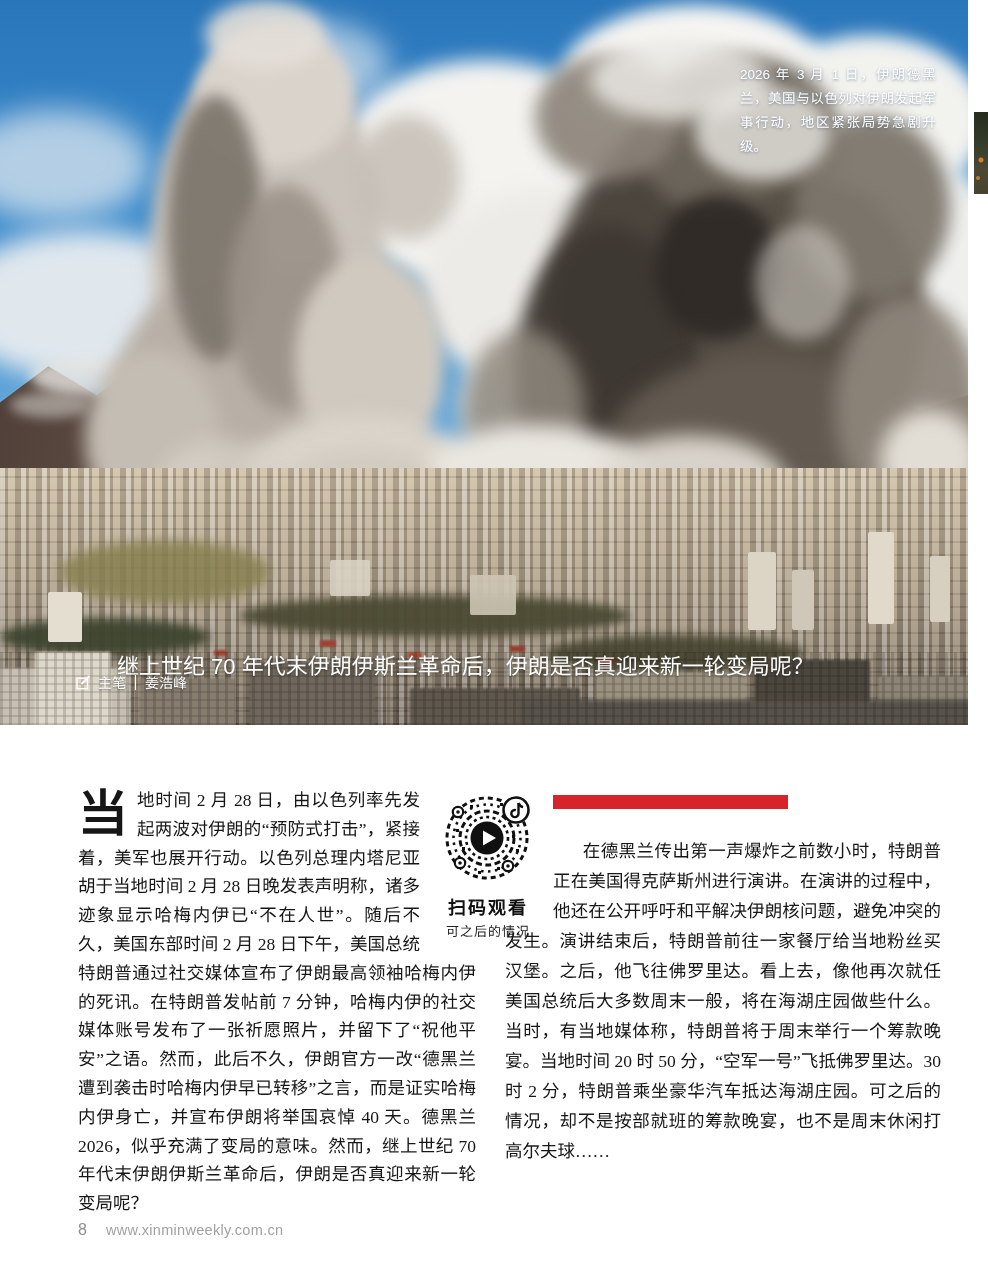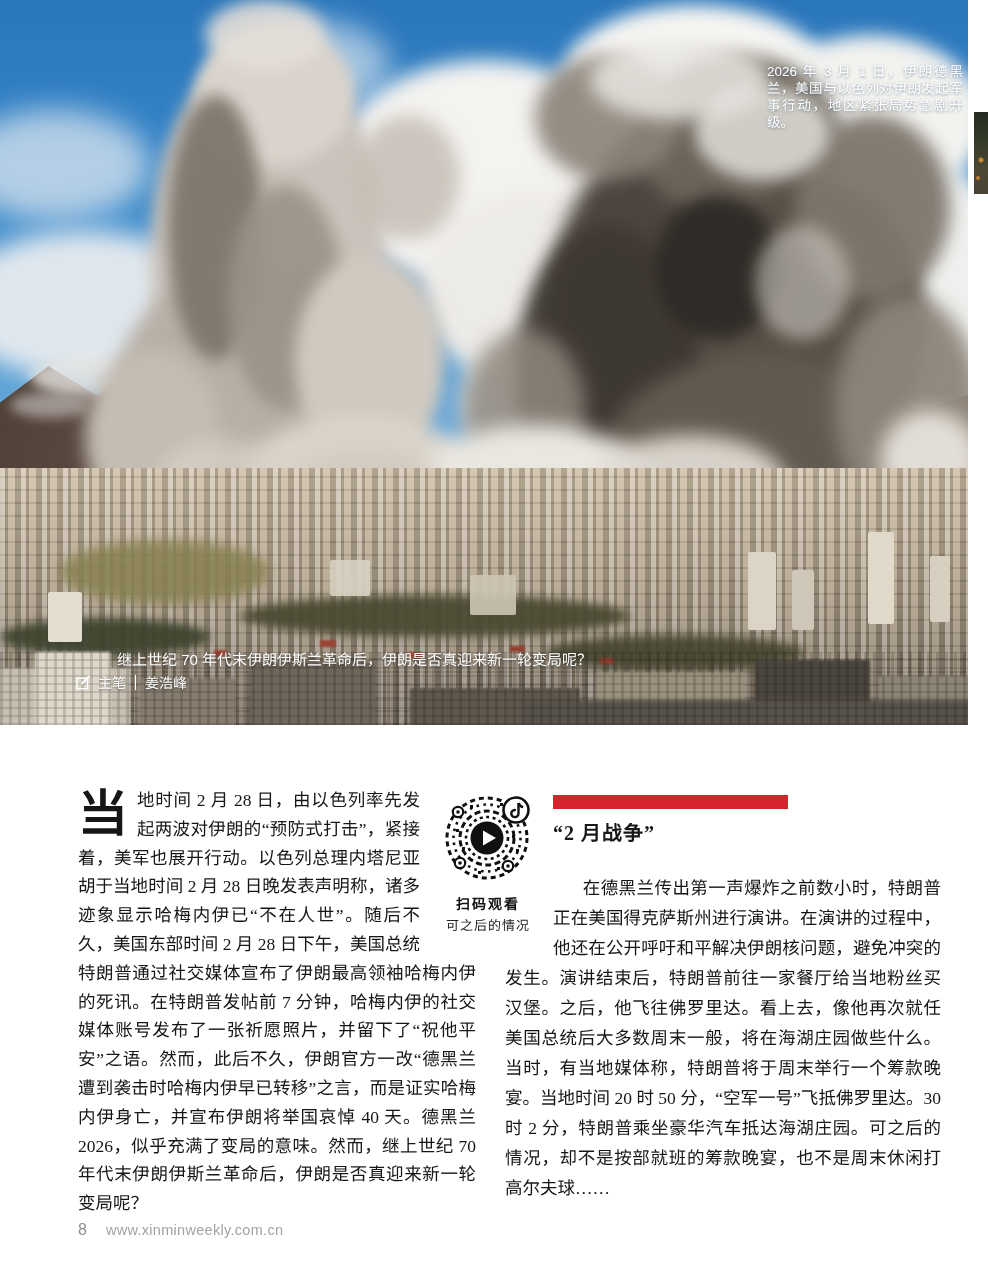--- a/index.html
+++ b/index.html
@@ -16,27 +16,27 @@
   .city{position:absolute;left:0;top:468px;width:968px;height:257px;
         background:
           repeating-linear-gradient(90deg,rgba(255,255,255,.28) 0 5px,rgba(72,60,46,.25) 5px 8px,rgba(235,225,205,.22) 8px 15px,rgba(40,32,24,.18) 15px 21px),
           repeating-linear-gradient(0deg,rgba(0,0,0,.12) 0 2px,rgba(255,255,255,.05) 2px 13px),
           linear-gradient(180deg,#cdbea5 0%,#a99a84 45%,#837766 80%,#6e6459 100%);}
   .win{position:absolute;left:0;top:652px;width:968px;height:73px;opacity:.45;
        background:repeating-linear-gradient(90deg,rgba(18,14,10,.35) 0 3px,transparent 3px 9px),
                   repeating-linear-gradient(0deg,rgba(18,14,10,.3) 0 2px,transparent 2px 8px);}
 
   
-  .hero-caption{position:absolute;left:767px;top:63px;width:196px;color:#fff;
-      font-family:"Liberation Sans",sans-serif;font-size:13.5px;line-height:17px;
+  .hero-caption{position:absolute;left:740px;top:63px;width:196px;color:#fff;
+      font-family:"Liberation Sans",sans-serif;font-size:13.5px;line-height:24px;
       text-align:justify;text-shadow:0 1px 3px rgba(0,40,80,.45);}
   .hero-title{position:absolute;left:62px;top:588px;color:#fff;
       font-family:"Liberation Sans",sans-serif;font-weight:900;font-size:51px;line-height:1;
       letter-spacing:0;text-shadow:0 2px 5px rgba(0,0,0,.35);}
-  .hero-subtitle{position:absolute;left:117px;top:648px;color:#fff;font-size:15px;
+  .hero-subtitle{position:absolute;left:117px;top:648px;color:#fff;font-size:22px;
       font-family:"Liberation Sans",sans-serif;text-shadow:0 1px 3px rgba(0,0,0,.4);}
   .hero-byline{position:absolute;left:76px;top:672px;display:flex;align-items:center;gap:7px;
       color:#fff;font-family:"Liberation Sans",sans-serif;font-size:14px;
       text-shadow:0 1px 2px rgba(0,0,0,.45);}
   .byline-divider{width:1px;height:15px;background:#fff;margin:0 2px;}
 
   .page-edge{position:absolute;left:974px;top:112px;width:14px;height:82px;
       background:radial-gradient(circle 3px at 7px 48px,#c8842f 0 2px,transparent 3px),
                  radial-gradient(circle 2px at 4px 66px,#b97a2c 0 1.5px,transparent 2.5px),
                  linear-gradient(180deg,#262c20 0%,#333a28 35%,#4c4833 70%,#474233 100%);}
@@ -48,21 +48,21 @@
   .spacer-r{float:right;width:56px;height:162px;}
   .col-right{position:absolute;left:505px;top:795px;width:436px;}
   .col-right .body-text{line-height:30px;text-indent:1.7em;margin-top:27px;}
   .spacer-l{float:left;width:48px;height:90px;}
   .red-bar{margin-left:48px;width:235px;height:14px;}
   .section-heading{margin:12px 0 0 48px;font-size:20px;font-weight:700;letter-spacing:1px;
       font-family:"Liberation Serif",serif;line-height:25px;}
 
   
   .qr-block{position:absolute;left:439px;top:791px;width:98px;text-align:center;}
-  .qr-t1{font-family:"Liberation Sans",sans-serif;font-weight:700;font-size:14px;
+  .qr-t1{font-family:"Liberation Sans",sans-serif;font-weight:700;font-size:18px;
          letter-spacing:2px;color:#111;margin-top:5px;}
   .qr-t2{font-family:"Liberation Sans",sans-serif;font-size:13px;color:#222;
          letter-spacing:1px;margin-top:2px;}
 
   
   .footer{position:absolute;left:78px;top:1221px;display:flex;align-items:baseline;gap:19px;
           font-family:"Liberation Sans",sans-serif;}
   .footer .pagenum{font-size:16px;color:#8f8f8f;}
   .footer .siteurl{font-size:14.5px;color:#a2a2a2;letter-spacing:.3px;}
 </style>
@@ -216,21 +216,20 @@
           <circle cx="66" cy="75" r="1.8" fill="#101010"></circle>
         </g>
       </svg>
     </span>
     <div class="qr-t1">扫码观看</div>
     <div class="qr-t2">可之后的情况</div>
   </div>
 
   <div class="col-right">
     <div class="red-bar" style="background: rgb(215, 35, 43);"></div>
-    <h2 class="section-heading">“2 月战争”</h2>
     <p class="body-text">
       <span class="spacer-l"></span>
       <span>在德黑兰传出第一声爆炸之前数小时，特朗普正在美国得克萨斯州进行演讲。在演讲的过程中，他还在公开呼吁和平解决伊朗核问题，避免冲突的发生。演讲结束后，特朗普前往一家餐厅给当地粉丝买汉堡。之后，他飞往佛罗里达。看上去，像他再次就任美国总统后大多数周末一般，将在海湖庄园做些什么。当时，有当地媒体称，特朗普将于周末举行一个筹款晚宴。当地时间 20 时 50 分，“空军一号”飞抵佛罗里达。30 时 2 分，特朗普乘坐豪华汽车抵达海湖庄园。可之后的情况，却不是按部就班的筹款晚宴，也不是周末休闲打高尔夫球……</span>
     </p>
   </div>
 
   <div class="footer">
     <span class="pagenum">8</span>
     <span class="siteurl">www.xinminweekly.com.cn</span>
   </div>

